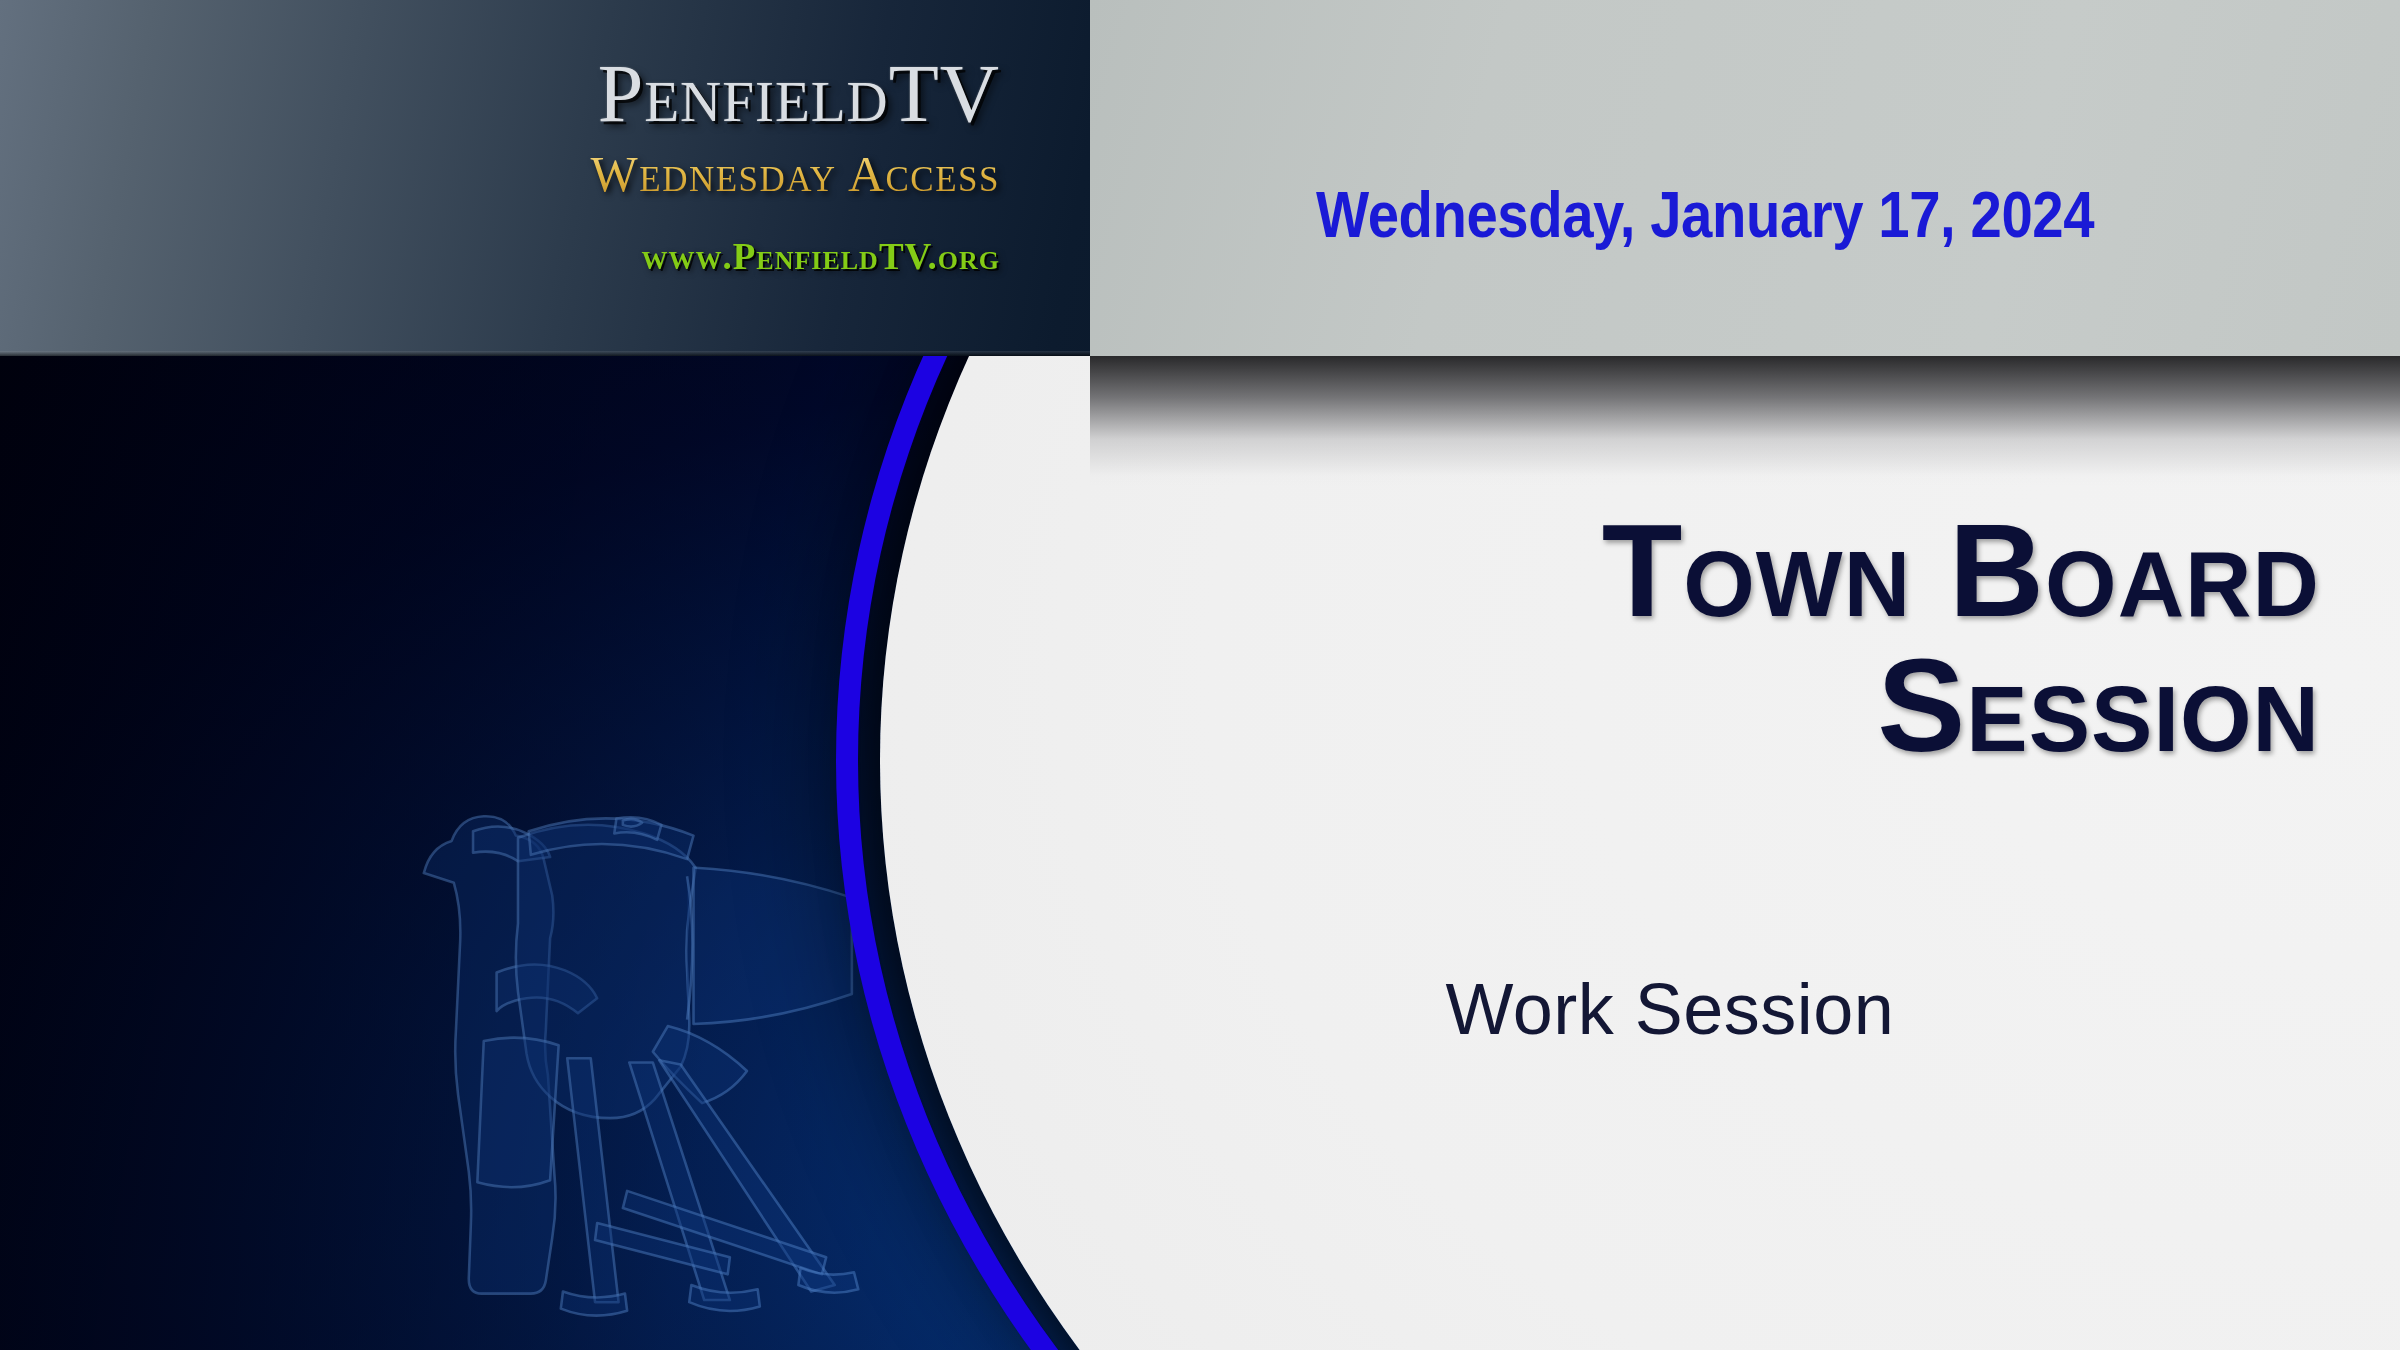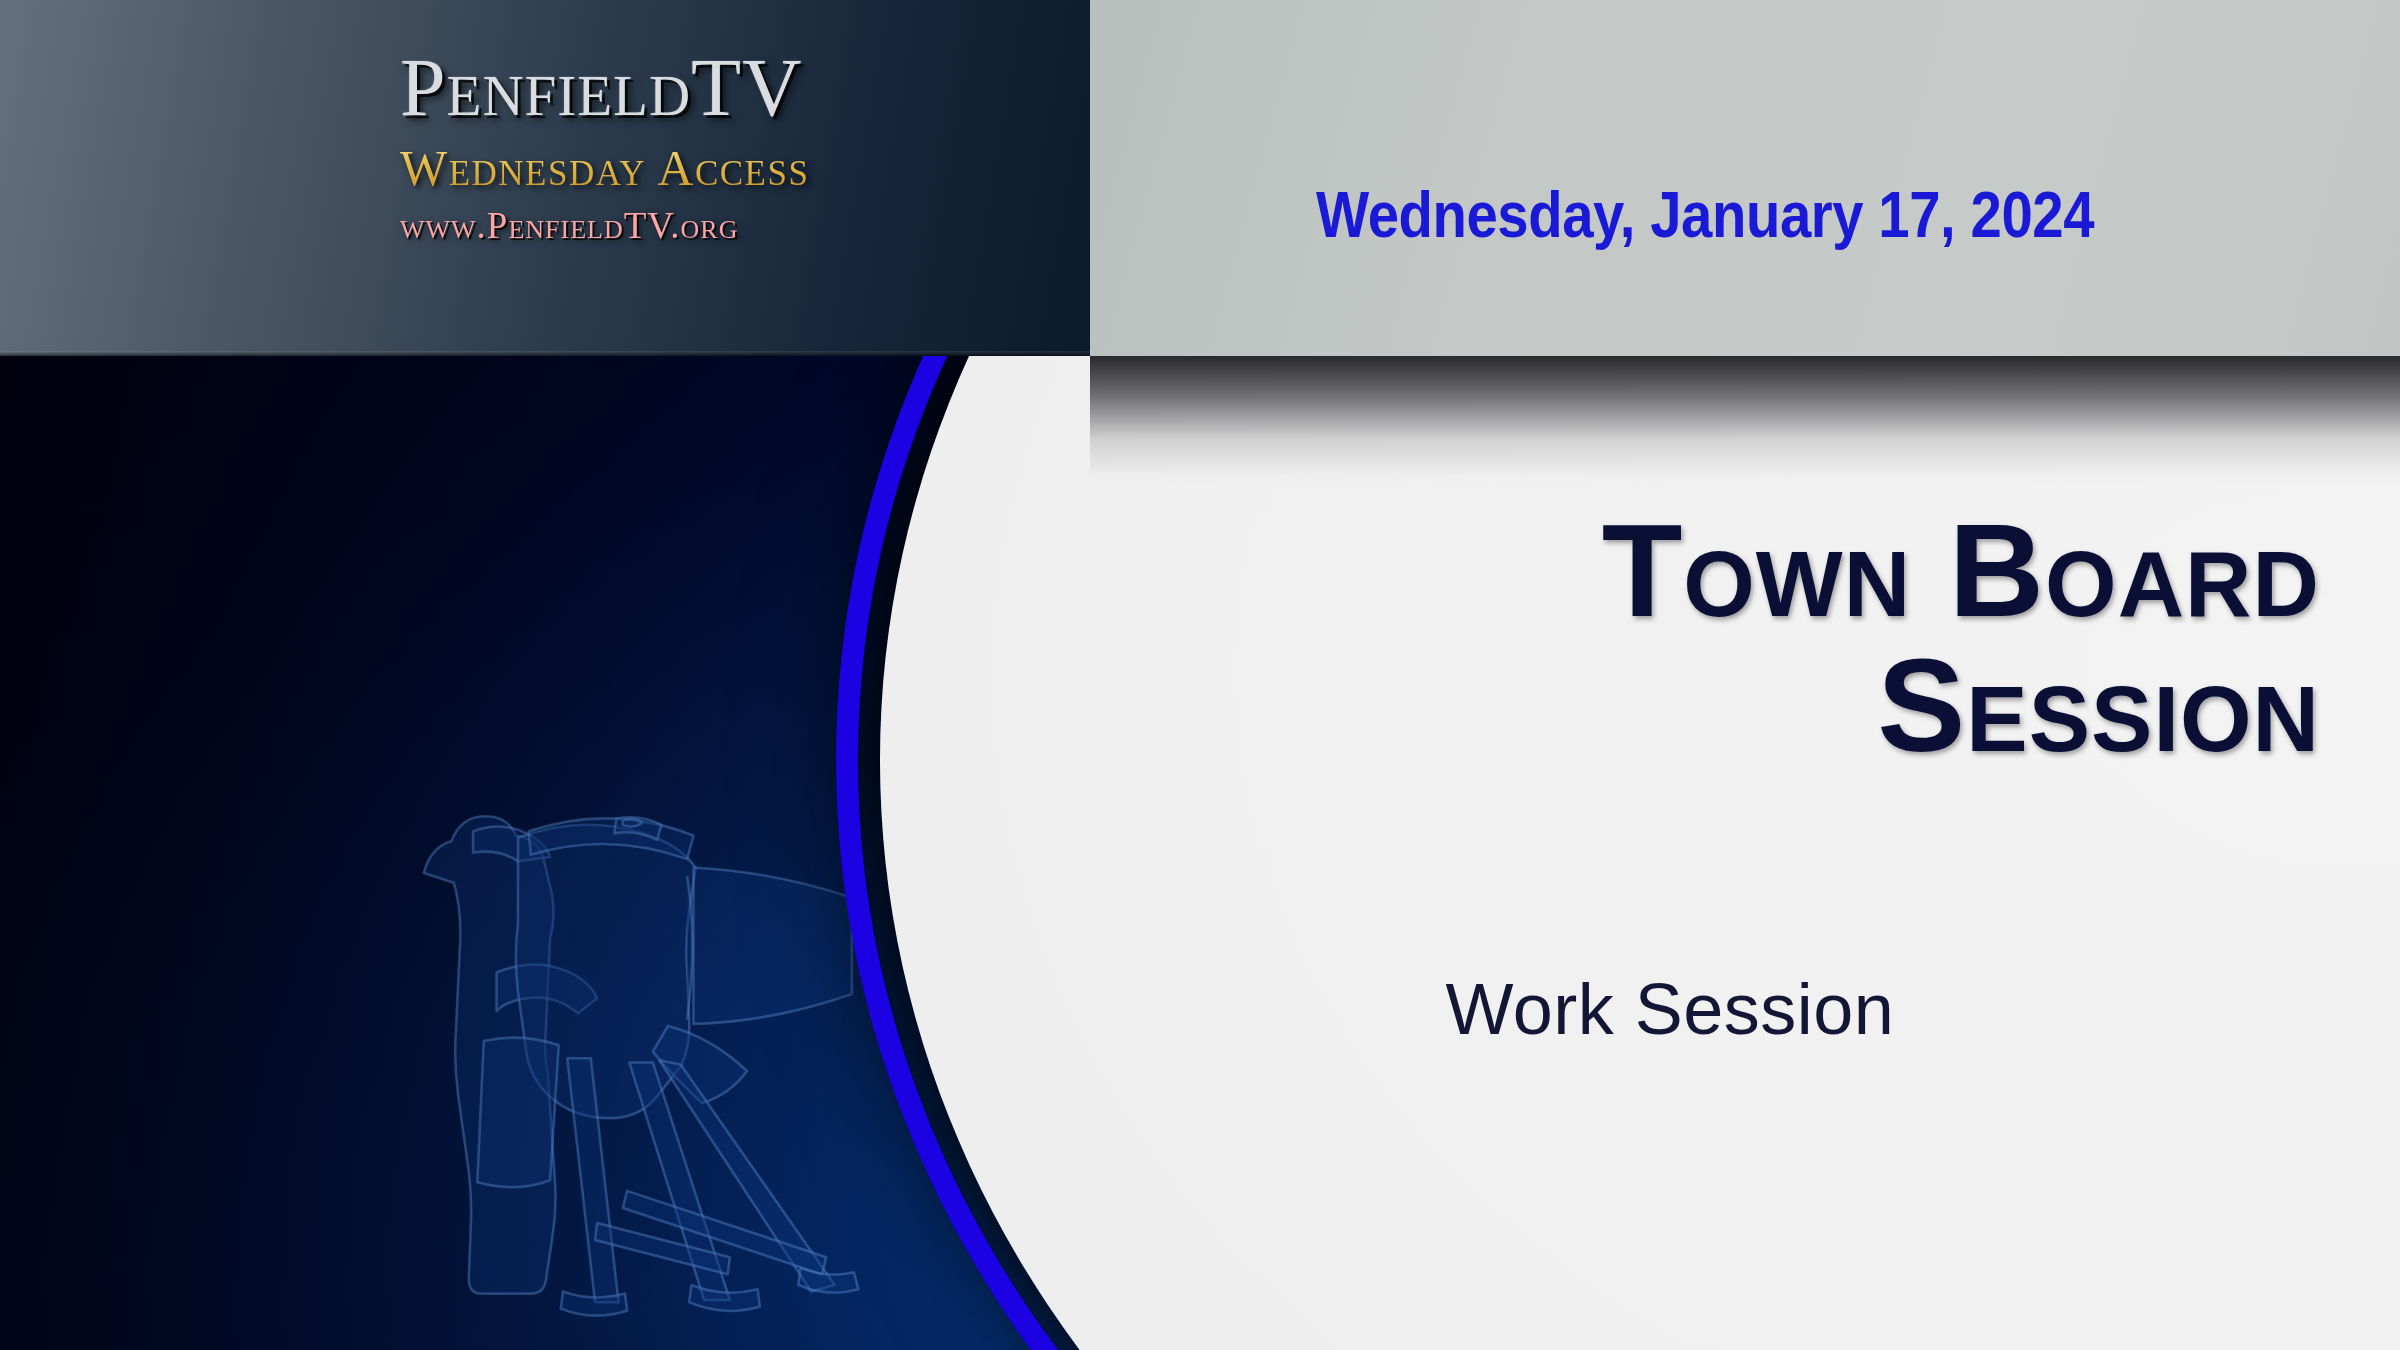--- a/index.html
+++ b/index.html
@@ -122,23 +122,23 @@
     width: 1520px;
     height: 1350px;
     overflow: hidden;
     pointer-events: none;
   }
 
   
   .logo-block {
     position: absolute;
     left: 400px;
-    top: 47px;
+    top: 53px;
     width: 600px;
-    text-align: left;
+    text-align: right;
     user-select: none;
   }
   .logo-line-1 {
     font-family: "Liberation Serif", "DejaVu Serif", serif;
     font-variant: small-caps;
     font-weight: 400;
     font-size: 82px;
     line-height: 1.0;
     letter-spacing: 1px;
     color: #d9dde2;
@@ -160,26 +160,26 @@
     background: linear-gradient(to bottom, #f6dc8a 0%, #e2b845 45%, #c9962a 100%);
     -webkit-background-clip: text;
     background-clip: text;
     -webkit-text-fill-color: transparent;
     filter: drop-shadow(3px 3px 3px rgba(0,0,0,.8));
     white-space: nowrap;
   }
   .logo-line-3 {
     font-family: "Liberation Serif", "DejaVu Serif", serif;
     font-variant: small-caps;
-    font-weight: 400;
+    font-weight: 700;
     font-size: 37px;
     line-height: 1.0;
     letter-spacing: 1px;
-    margin-top: 14px;
-    color: #fca5a5;
+    margin-top: 39px;
+    color: #84cc16;
     text-shadow: 2px 2px 0 rgba(0,0,0,.8), 3px 3px 6px rgba(0,0,0,.65);
     white-space: nowrap;
   }
 
   
   .date-text {
     position: absolute;
     left: 1130px;
     top: 178px;
     width: 1150px;

